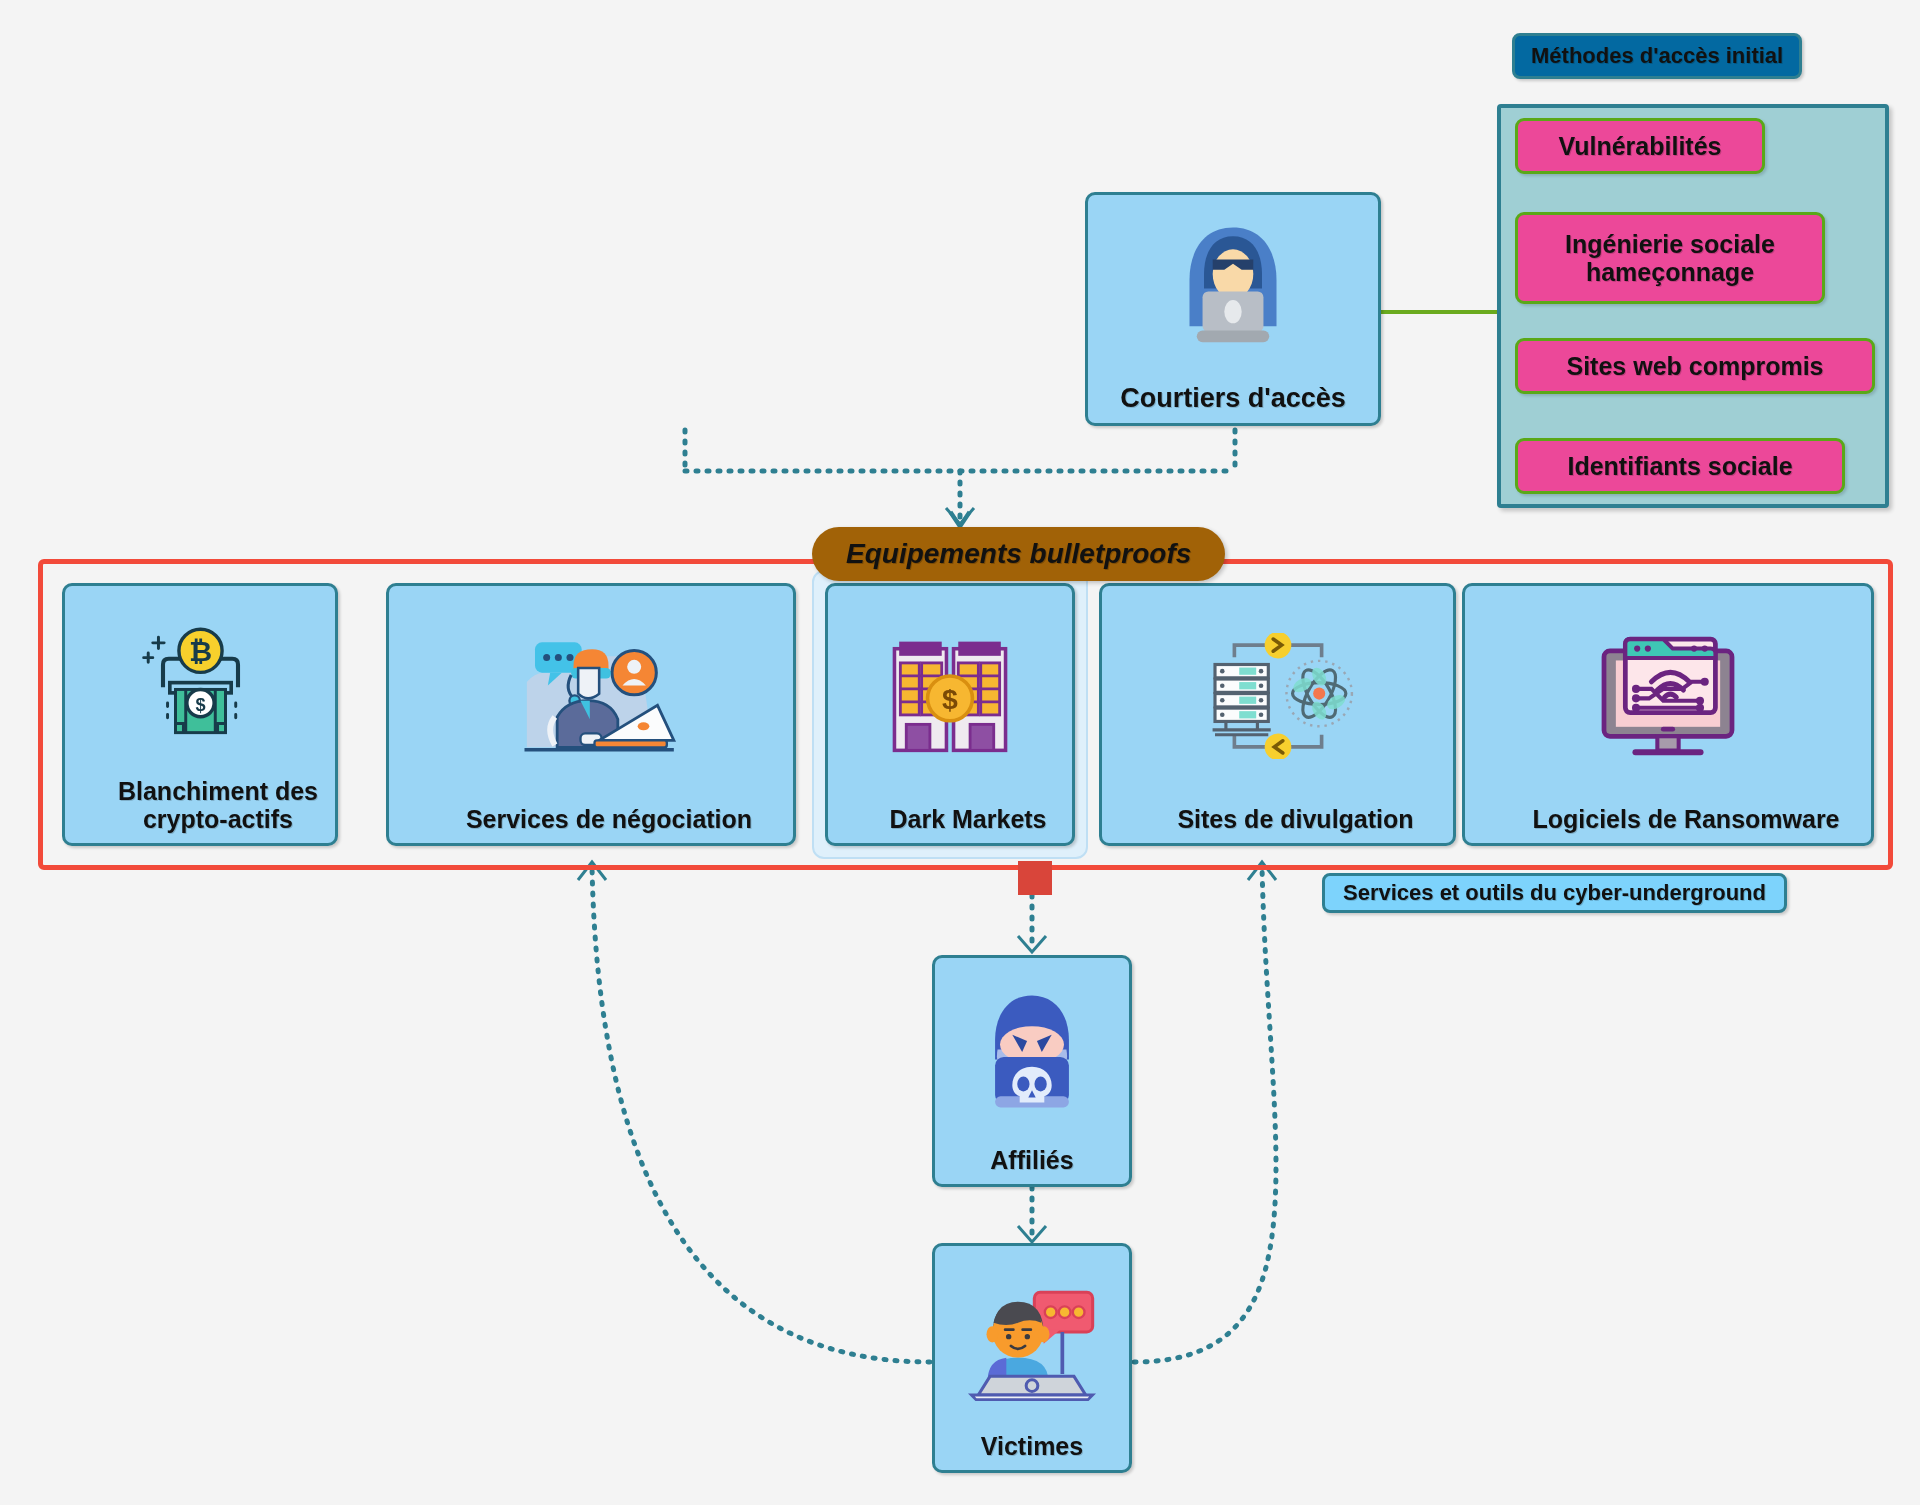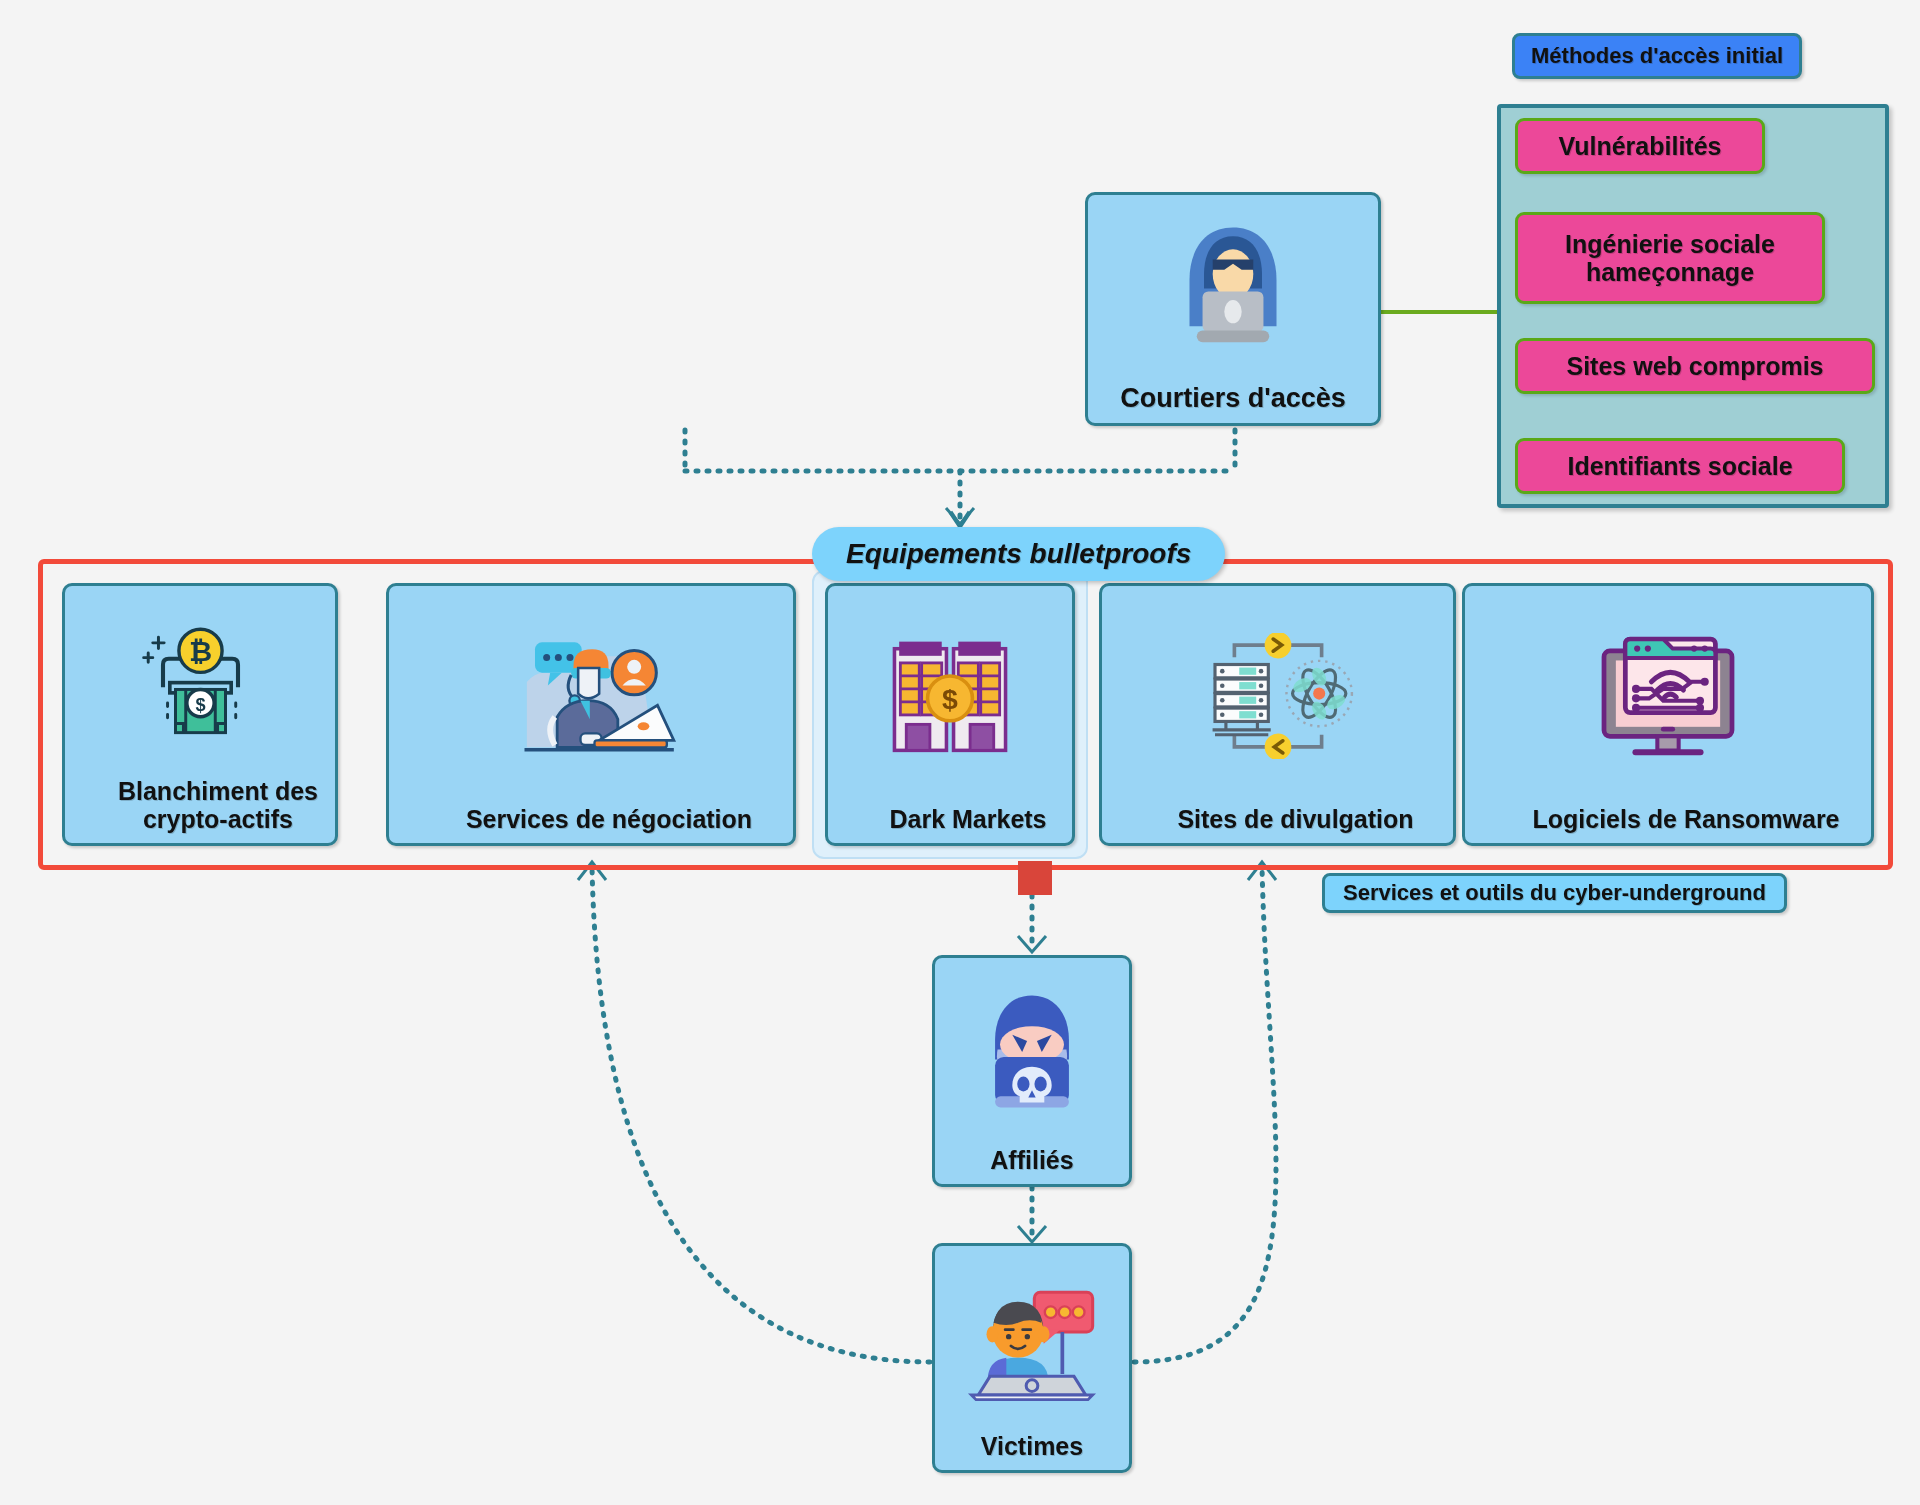--- a/index.html
+++ b/index.html
@@ -39,21 +39,21 @@
   #brokers .cap{font-size:27px;}
 
   
   .cluster{
     position:absolute;left:1497px;top:104px;width:392px;height:404px;
     background:#9fcfd4;border:4px solid #2e7f91;border-radius:4px;
     box-sizing:border-box;box-shadow:3px 3px 4px rgba(0,0,0,.2);
   }
   .cluster-title{
     position:absolute;left:1512px;top:33px;
-    background:#3b82f6;border:3px solid #2e7f91;border-radius:8px;
+    background:#0369a1;border:3px solid #2e7f91;border-radius:8px;
     box-sizing:border-box;padding:7px 16px;
     font-size:22px;font-weight:bold;color:#111;
     box-shadow:2px 2px 3px rgba(0,0,0,.18);
     text-shadow:1px 1px 0 rgba(0,0,0,.18);
     z-index:6;
   }
   .green-node{
     position:absolute;
     background:#ec4899;border:3px solid #5aa818;border-radius:9px;
     box-sizing:border-box;
@@ -69,21 +69,21 @@
   #gn3{left:1515px;top:438px;width:330px;height:56px;}
 
   
   .bp-frame{
     position:absolute;left:38px;top:559px;width:1855px;height:311px;
     border:5px solid #f24a3a;border-radius:6px;background:transparent;
     box-sizing:border-box;z-index:2;
   }
   .bp-pill{
     position:absolute;left:812px;top:527px;
-    background:#7dd3fc;border-radius:40px;
+    background:#a16207;border-radius:40px;
     padding:11px 34px;
     font-size:28px;font-weight:bold;font-style:italic;color:#111;
     box-shadow:2px 2px 4px rgba(0,0,0,.22);
     text-shadow:1px 1px 0 rgba(0,0,0,.22);
     z-index:7;
   }
   .bp-handle{
     position:absolute;left:1018px;top:861px;width:34px;height:34px;
     background:#d9453a;z-index:8;
   }

